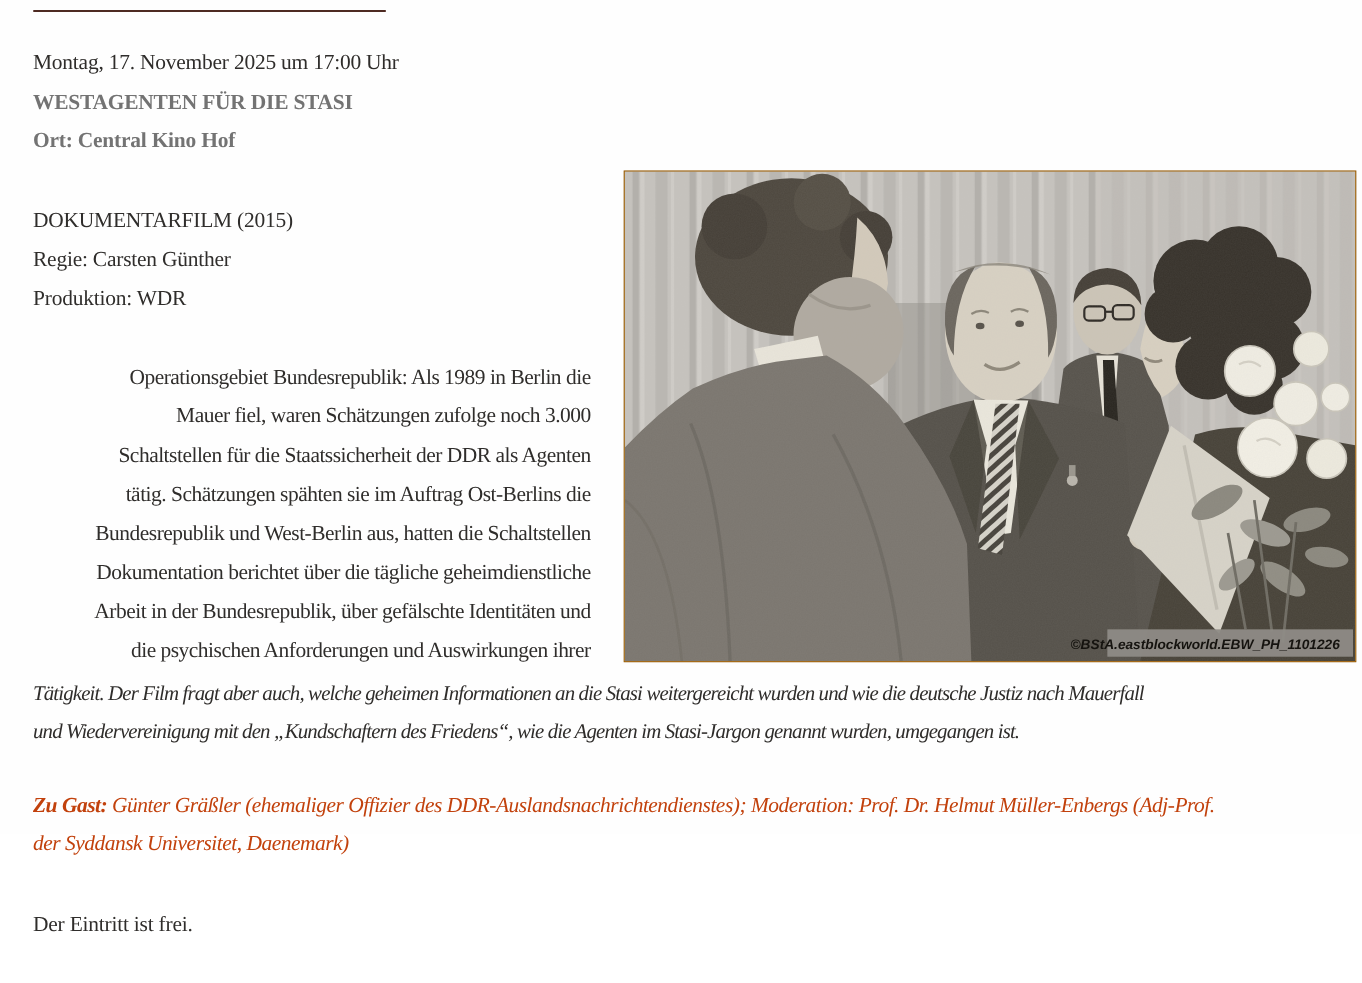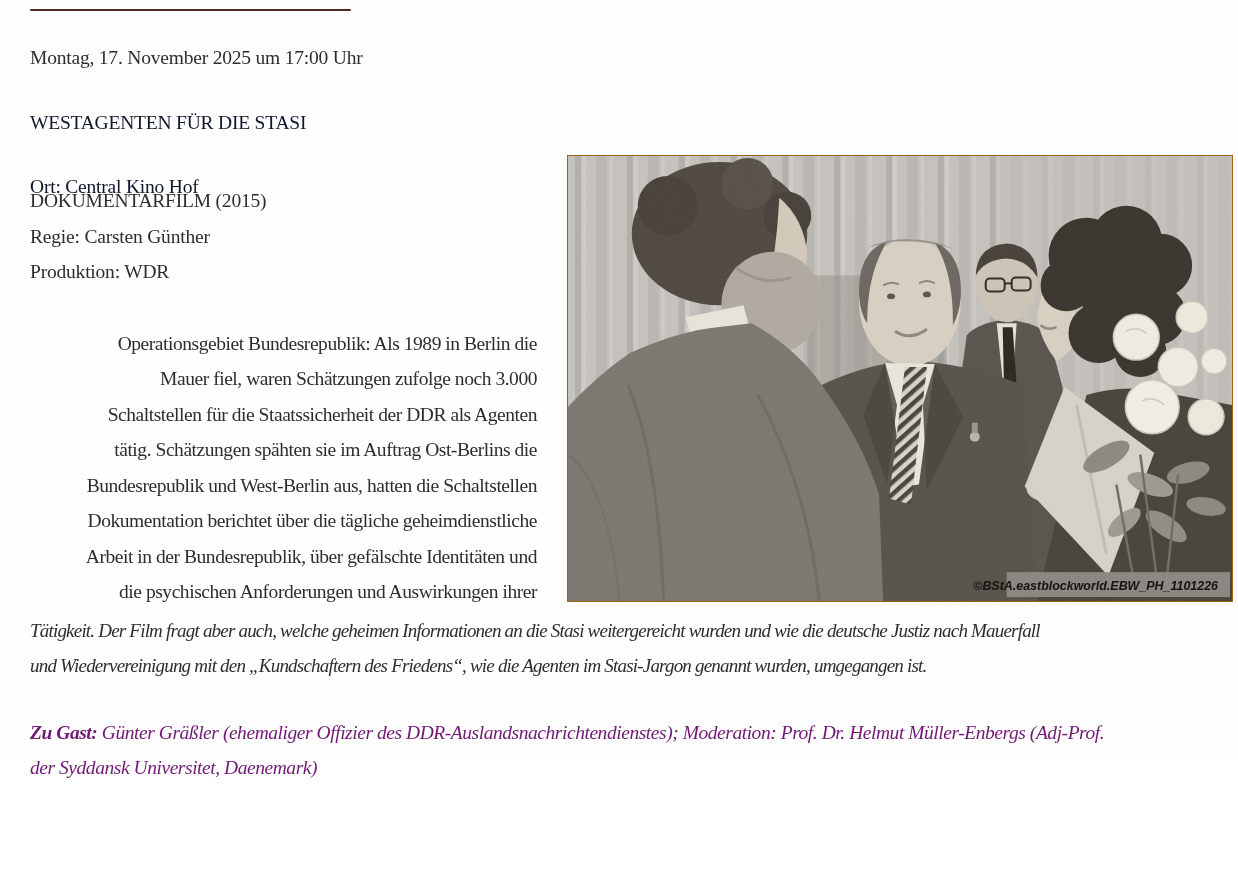--- a/index.html
+++ b/index.html
@@ -17,21 +17,21 @@
     background: #4e2a22;
     border-radius: 1px;
   }
 
   .block-a {
     position: absolute; left: 30px; top: 40px;
     font-size: 19.5px; line-height: 35.5px;
     color: #2f2d2b; letter-spacing: -0.2px;
     white-space: nowrap;
   }
-  .block-a .bold { font-weight: normal; color: #0f172a; margin-top: 29px; }
+  .block-a .bold { font-weight: bold; color: #737373; }
 
   .flow {
     position: absolute; left: 30px; top: 155px; width: 1173px;
     color: #2f2d2b;
   }
   .film-info {
     margin-top: 28px;
     font-size: 19.5px; line-height: 35.5px;
     letter-spacing: -0.2px; white-space: nowrap;
   }
@@ -44,21 +44,21 @@
   }
   .desc-wide {
     margin-top: 3px;
     font-size: 19px; line-height: 35.5px;
     letter-spacing: -0.8px; white-space: nowrap; font-style: italic;
   }
   .guests {
     margin-top: 31px;
     font-size: 19.5px; line-height: 35.5px;
     font-style: italic; letter-spacing: -0.45px;
-    color: #701a75; white-space: nowrap;
+    color: #c2410c; white-space: nowrap;
   }
   .guests .glabel { font-weight: bold; }
   .admission {
     margin-top: 37px;
     font-size: 19.5px; line-height: 35.5px;
     letter-spacing: -0.2px; white-space: nowrap;
   }
 
   .photo {
     position: absolute; left: 567px; top: 155px;
@@ -104,20 +104,21 @@
     <div class="desc-wide">
         <div>Tätigkeit. Der Film fragt aber auch, welche geheimen Informationen an die Stasi weitergereicht wurden und wie die deutsche Justiz nach Mauerfall</div>
         <div>und Wiedervereinigung mit den „Kundschaftern des Friedens“, wie die Agenten im Stasi-Jargon genannt wurden, umgegangen ist.</div>
       </div>
 
     <div class="guests">
       <div><span class="glabel">Zu Gast:</span><span> Günter Gräßler (ehemaliger Offizier des DDR-Auslandsnachrichtendienstes); Moderation: Prof. Dr. Helmut Müller-Enbergs (Adj-Prof.</span></div>
       <div>der Syddansk Universitet, Daenemark)</div>
     </div>
 
+    <div class="admission">Der Eintritt ist frei.</div>
   </div>
 
   <div class="photo">
     <svg viewBox="0 0 666 447" preserveAspectRatio="none">
       <defs>
         <pattern id="curtain" width="52" height="447" patternUnits="userSpaceOnUse">
           <rect width="52" height="447" fill="#c6c3be"></rect>
           <rect x="7" width="6" height="447" fill="#b3b0ab"></rect>
           <rect x="14" width="4" height="447" fill="#d0cdc8"></rect>
           <rect x="28" width="11" height="447" fill="#bab7b2"></rect>

